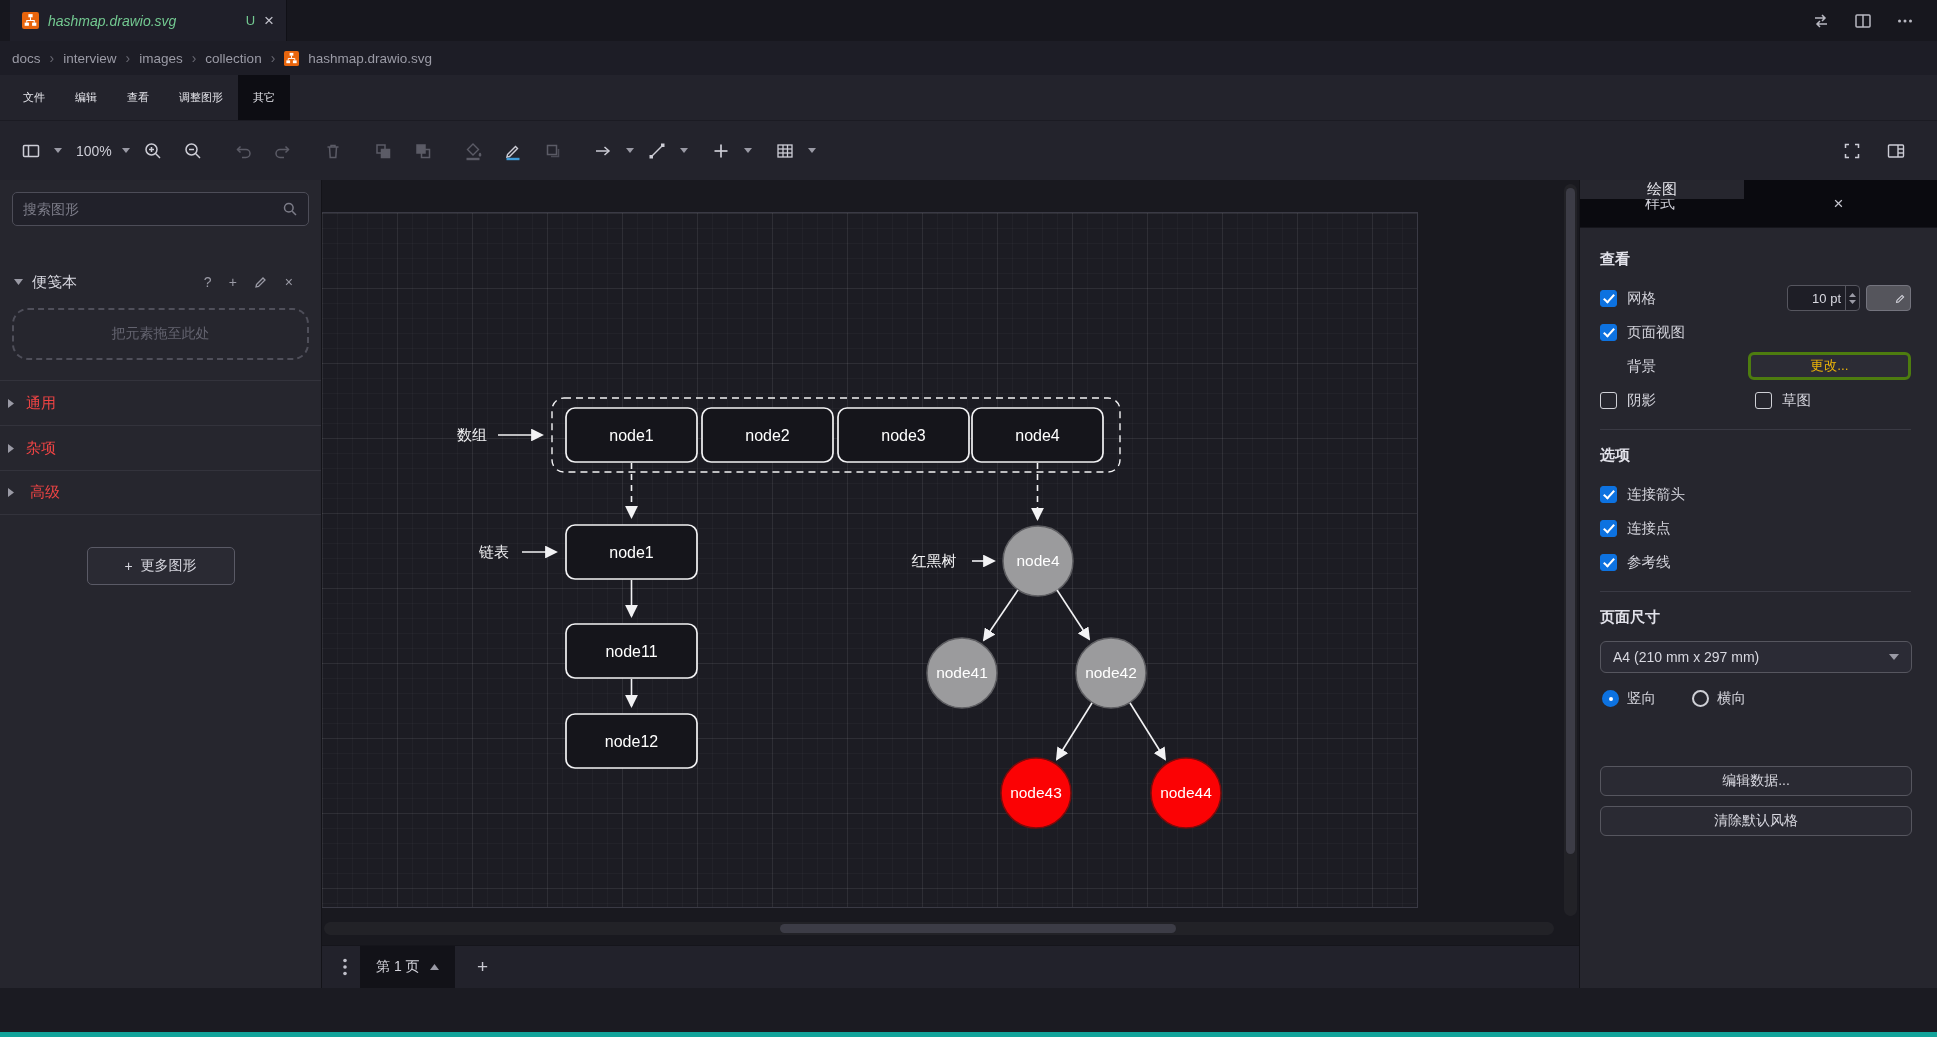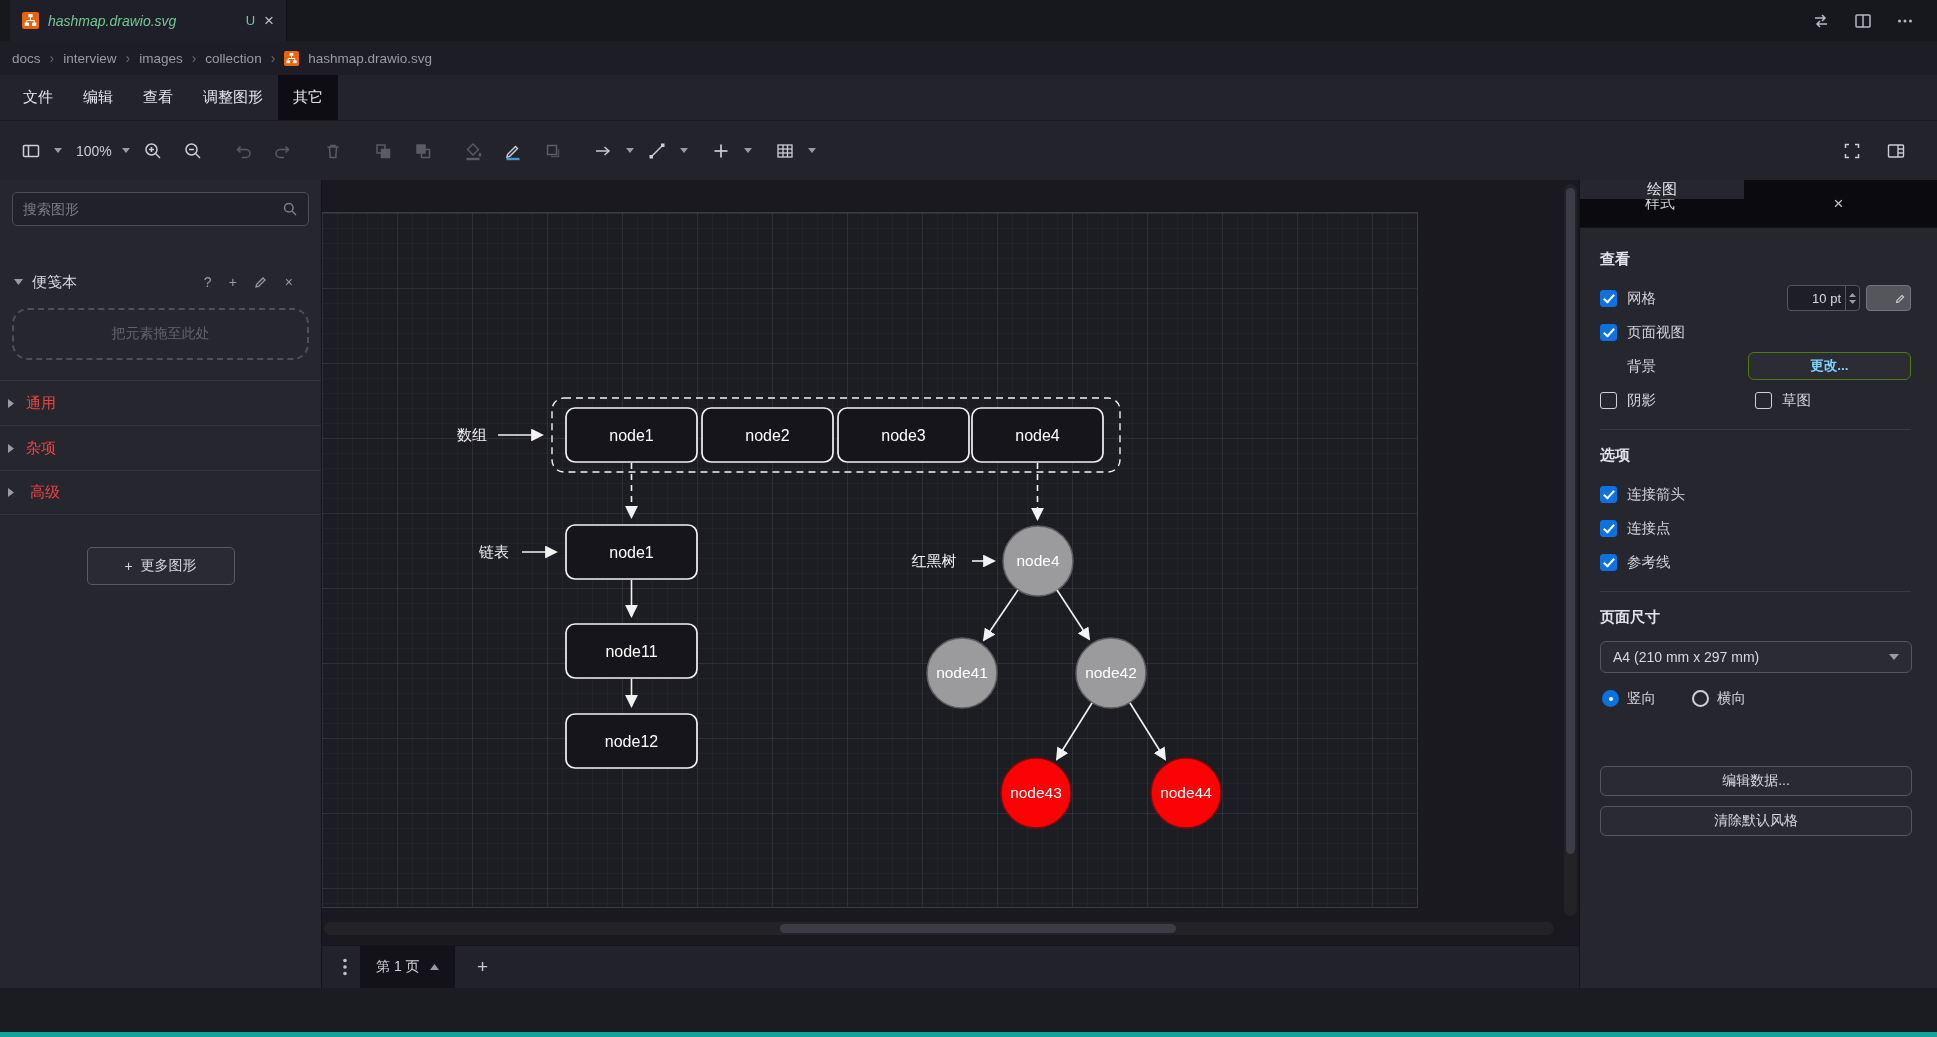--- a/index.html
+++ b/index.html
@@ -18,21 +18,21 @@
 
   .dio-logo { width:17px; height:17px; flex:none; }
 
   
   .breadcrumbs { position:absolute; left:0; top:41px; width:100%; height:34px; background:#1d1d26; display:flex; align-items:center; padding-left:12px; gap:9px; font-size:13.5px; color:#9b9ba6; }
   .crumb-sep { color:#686872; font-size:14px; }
   .breadcrumbs .dio-logo { width:15px; height:15px; }
 
   
   .menubar { position:absolute; left:0; top:75px; width:100%; height:45px; background:#23232c; display:flex; align-items:stretch; padding-left:8px; }
-  .menu-item { display:flex; align-items:center; padding:0 15px; font-size:15px; color:#e6e6ec; cursor:pointer; }
+  .menu-item { display:flex; align-items:center; padding:0 15px; font-size:11px; color:#e6e6ec; cursor:pointer; }
   .menu-item.active { background:#0d0d13; }
 
   
   .toolbar { position:absolute; left:0; top:120px; width:100%; height:60px; background:#23232c; border-top:1px solid #1b1b23; display:flex; align-items:center; padding:0 14px; }
   .tbtn { width:34px; height:34px; display:flex; align-items:center; justify-content:center; border-radius:4px; color:#cdcdd6; cursor:pointer; flex:none; }
   .tbtn.dim { color:#5b5b66; }
   .tbtn svg { display:block; }
   .tgroup { display:flex; align-items:center; margin-right:16px; gap:6px; }
   .zoom-label { font-size:14px; color:#cdcdd6; padding:0 4px 0 8px; }
   .caret { display:inline-block; }
@@ -104,21 +104,21 @@
   .cb { width:17px; height:17px; border:1.5px solid #cfd0d6; border-radius:3px; position:relative; flex:none; cursor:pointer; background:transparent; }
   .cb.on { background:#0d72e0; border-color:#0d72e0; }
   .cb.on::after { content:""; position:absolute; left:5px; top:1px; width:4px; height:9px; border:solid #fff; border-width:0 2px 2px 0; transform:rotate(42deg); }
   .radio { width:17px; height:17px; border-radius:50%; border:2px solid #cfd0d6; position:relative; flex:none; cursor:pointer; }
   .radio.on { border-color:#0d72e0; background:#0d72e0; }
   .radio.on::after { content:""; position:absolute; left:4.5px; top:4.5px; width:4px; height:4px; background:#fff; border-radius:50%; }
   .num-input { margin-left:auto; width:73px; height:26px; border:1px solid #56565f; border-radius:4px; background:#1e1e26; display:flex; align-items:center; overflow:hidden; }
   .num-val { flex:1; text-align:right; font-size:13px; color:#d8d8e0; padding-right:4px; }
   .stepper { display:flex; flex-direction:column; justify-content:center; gap:3px; padding:0 3px; border-left:1px solid #56565f; height:100%; cursor:pointer; }
   .swatch { margin-left:6px; width:45px; height:26px; background:#55555c; border:1px solid #74747e; border-radius:4px; display:flex; align-items:center; justify-content:flex-end; padding-right:4px; cursor:pointer; }
-  .fp-btn-sm { margin-left:auto; width:163px; height:28px; border:1px solid #4d7c0f; border-radius:6px; background:#2c2c35; color:#7dd3fc; font-size:13.5px; display:flex; align-items:center; justify-content:center; cursor:pointer;font-weight:bold; }
+  .fp-btn-sm { margin-left:auto; width:163px; height:28px; border:3px solid #4d7c0f; border-radius:6px; background:#2c2c35; color:#eab308; font-size:13.5px; display:flex; align-items:center; justify-content:center; cursor:pointer; }
   .fp-divider { border:none; border-top:1px solid #3a3a44; margin:14px 0 16px; }
   .fp-group { display:flex; align-items:center; }
   .fp-group.w { width:155px; }
   .fp-select { width:312px; height:32px; border:1px solid #56565f; border-radius:6px; background:#2b2b35; display:flex; align-items:center; padding:0 12px; font-size:14px; color:#d8d8e0; cursor:pointer; }
   .fp-select .caret { margin-left:auto; }
   .radio-row { display:flex; align-items:center; gap:36px; margin-top:16px; padding-left:2px; }
   .radio-row .fp-label { margin-left:8px; }
   .fp-btn { width:312px; height:30px; border:1px solid #56565f; border-radius:6px; background:#2a2a33; color:#d8d8e0; font-size:14px; display:flex; align-items:center; justify-content:center; cursor:pointer; }
 
   

